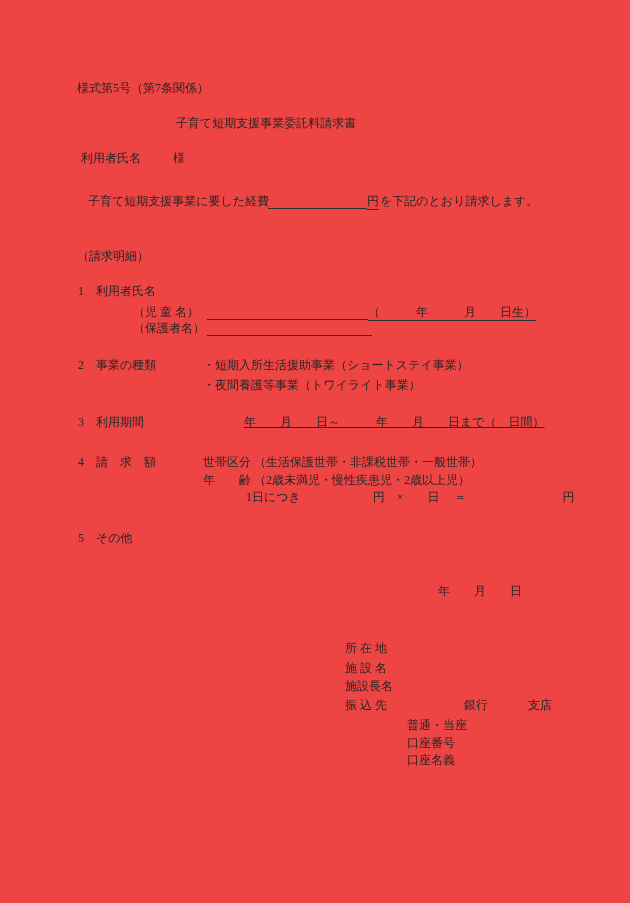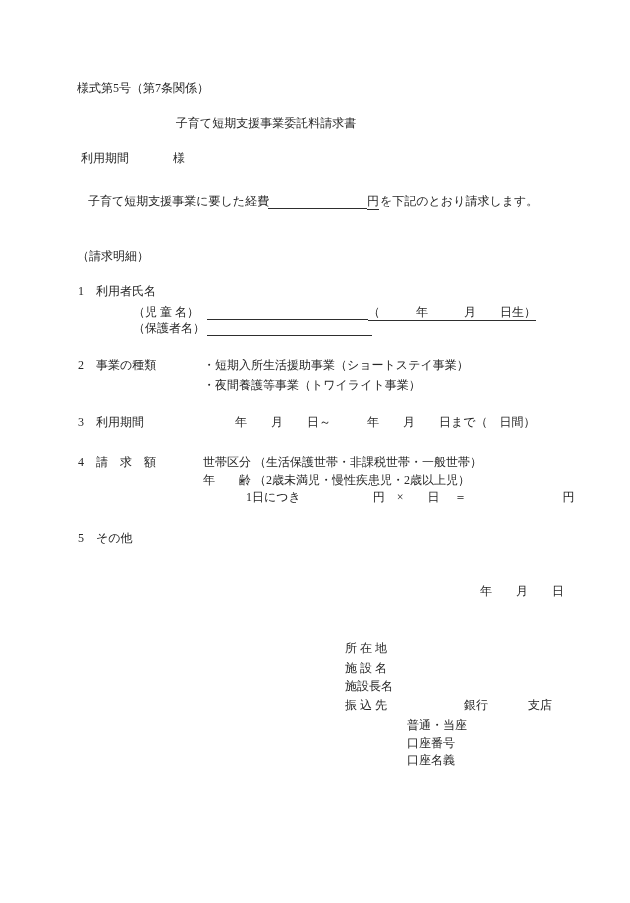--- a/index.html
+++ b/index.html
@@ -1,20 +1,20 @@
 <!DOCTYPE html>
 <html><head>
 <meta charset="utf-8">
 <style>
   html, body { margin:0; padding:0; background:#e8e8e8; }
   .page {
     position:relative;
     width:630px; height:903px;
     margin:0 auto;
-    background:#ffffff;
+    background:#ef4444;
     font-family:"Liberation Serif","DejaVu Serif",serif;
     font-size:12px;
     color:#262626;
     overflow:hidden;
   }
   .line {
     position:absolute;
     height:15px; line-height:15px;
     white-space:pre;
   }
@@ -38,57 +38,57 @@
   #ln-item1         { top:284px; left:78px; }
   #ln-child         { top:305px; left:0; width:520px; }
   #ln-guardian      { top:321px; left:0; width:630px;padding-left:8px; }
   #ln-item2a        { top:358px; left:0; width:630px; }
   #ln-item2b        { top:378px; left:0; width:560px; }
   #ln-item3         { top:415px; left:0; width:630px; }
   #ln-item4a        { top:455px; left:0; width:546px; }
   #ln-item4b        { top:473px; left:0; width:630px; }
   #ln-item4c        { top:490px; left:0; width:630px;margin-left:43px; }
   #ln-item5         { top:531px; left:78px; }
-  #ln-date          { top:584px; left:438px;margin-left:42px; }
+  #ln-date          { top:584px; left:438px; }
   #ln-sign-address  { top:641px; left:345px; }
   #ln-sign-facility { top:661px; left:345px; }
   #ln-sign-director { top:679px; left:345px; }
   #ln-transfer      { top:698px; left:0; width:630px;padding-left:38px; }
   #ln-acct-type     { top:718px; left:407px; }
   #ln-acct-no       { top:736px; left:407px; }
   #ln-acct-name     { top:753px; left:407px; }
   
   .x78  { left:78px; }
   .x81  { left:81px; }
   .x88  { left:88px; }
   .x133 { left:133px; }
   .x173 { left:173px; }
   .x203 { left:203px; }
-  .x235 { left:235px; }
+  .x235 { left:244px;text-decoration:underline; }
   .x345 { left:345px; }
   .x367 { left:367px; }
   .x380 { left:380px; }
   .x368 { left:368px; }
   .x464 { left:464px; }
   .x528 { left:528px; }
   #request-blank  { left:268px; width:99px; }
   #child-blank    { left:207px; width:161px; }
   #guardian-blank { left:207px; width:165px; }
 </style>
 </head>
 <body>
 
 <div class="page">
 
   <div class="line" id="ln-form-number">様式第5号（第7条関係）</div>
 
   <div class="line" id="ln-title">子育て短期支援事業委託料請求書</div>
 
   <div class="line" id="ln-addressee">
-    <span class="seg x81">利用期間</span>
+    <span class="seg x81">利用者氏名</span>
     <span class="seg x173">様</span>
   </div>
 
   <div class="line" id="ln-request">
     <span class="seg x88">子育て短期支援事業に要した経費</span>
     <span class="blank" id="request-blank"></span>
     <span class="seg x367 ul">円</span>
     <span class="seg x380">を下記のとおり請求します。</span>
   </div>
 

